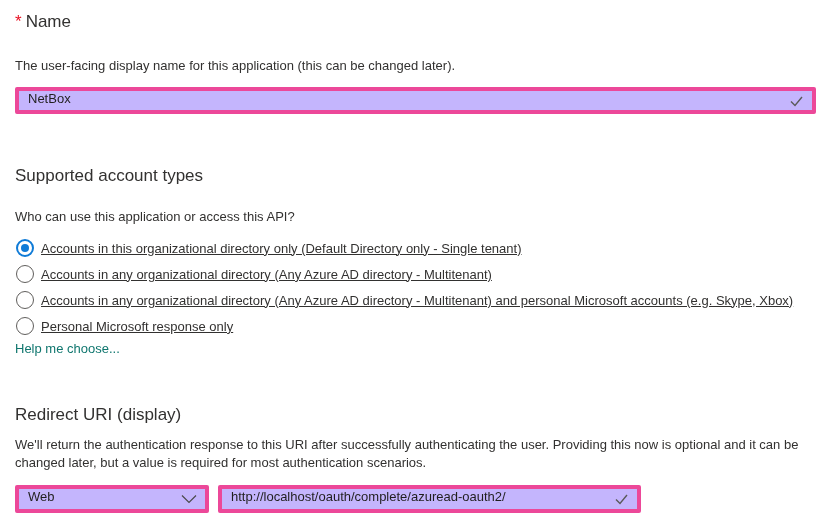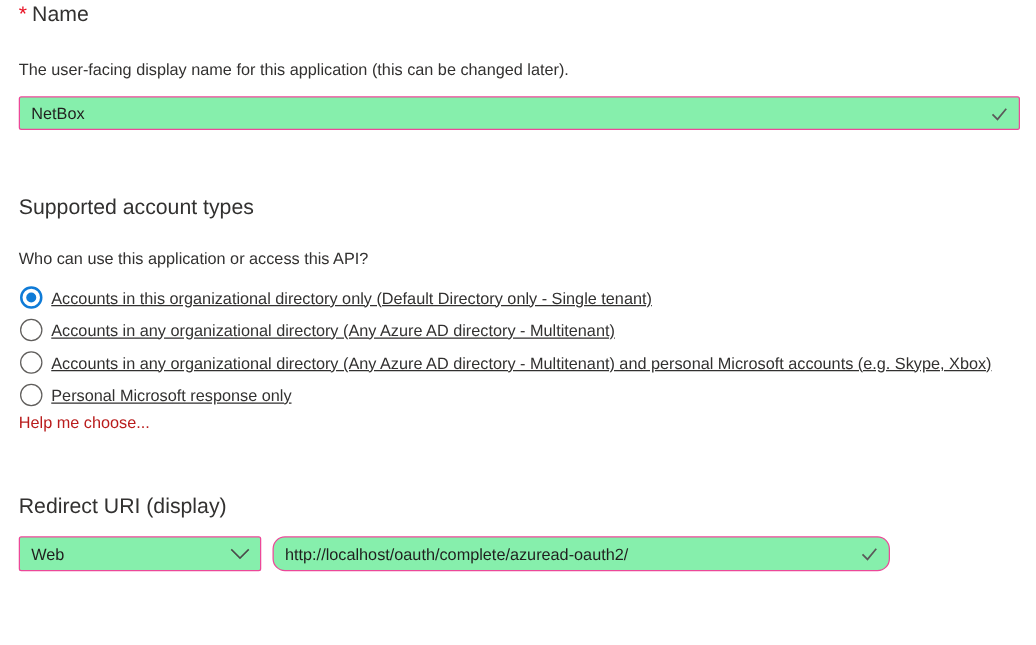--- a/index.html
+++ b/index.html
@@ -1,44 +1,44 @@
 <!DOCTYPE html>
 <html><head>
 <meta charset="utf-8">
 <style>
   * { margin: 0; padding: 0; box-sizing: border-box; }
   html, body { width: 829px; height: 516px; background: #ffffff; overflow: hidden; }
   body {
     font-family: "Liberation Sans", sans-serif;
     color: #323130;
   }
-  .page { padding-left: 15px; width: 829px; }
+  .page { padding-left: 15px; padding-top: 10px; width: 829px; }
 
   .section-title {
     font-size: 17px;
     line-height: 23px;
     font-weight: 400;
     color: #323130;
   }
   .required-marker { color: #e81123; margin-right: 4px; }
 
   .desc {
     font-size: 13px;
     line-height: 18px;
     color: #323130;
   }
 
   .field-box {
     position: relative;
-    border: 1px solid #ec4899;
+    border: 4px solid #ec4899;
     border-radius: 2px;
-    background: #86efac;
+    background: #c4b5fd;
     height: 27px;
     display: flex;
-    align-items: center;
+    align-items: flex-start;
   }
   .field-box .value {
     font-size: 13px;
     color: #201f1e;
     padding-left: 9px;
     white-space: nowrap;
     overflow: hidden;
   }
   .trailing-icon {
     position: absolute;
@@ -85,43 +85,42 @@
   .radio-label {
     font-size: 13px;
     margin-left: 7px;
     white-space: nowrap;
     color: #323130;
   }
 
   .help-link {
     display: inline-block;
     font-size: 13px;
-    color: #b91c1c;
+    color: #0f766e;
     text-decoration: none;
     cursor: pointer;
   }
 
   .section-gap-2 { margin-top: 46px; }
   .redirect-desc { margin-top: 10px; max-width: 806px; }
 
   .bottom-row {
     margin-top: 13px;
     display: flex;
     align-items: center;
   }
   .platform-select {
     width: 194px;
     height: 28px;
     cursor: pointer;
   }
   .uri-input {
-    width: 494px;
+    width: 423px;
     height: 28px;
     margin-left: 9px;
-    border-radius: 10px;
   }
 </style>
 </head>
 <body>
 
 <div class="page">
 
   
   <div class="section-title">
     <span class="required-marker">*</span><span>Name</span>
@@ -156,20 +155,21 @@
     <div class="radio-row">
       <span class="radio-circle"></span>
       <span class="radio-label">Personal Microsoft response only</span>
     </div>
   </div>
 
   <a class="help-link">Help me choose...</a>
 
   
   <div class="section-title section-gap-2">Redirect URI (display)</div>
+  <div class="desc redirect-desc">We'll return the authentication response to this URI after successfully authenticating the user. Providing this now is optional and it can be changed later, but a value is required for most authentication scenarios.</div>
 
   <div class="bottom-row">
     <div class="field-box platform-select">
       <span class="value">Web</span>
       <span class="trailing-icon">
         <svg width="16" height="9" viewBox="0 0 16 9">
             <polyline points="1,1 8,8 15,1" fill="none" stroke="#4a4a4a" stroke-width="1.2"></polyline>
           </svg>
       </span>
     </div>

